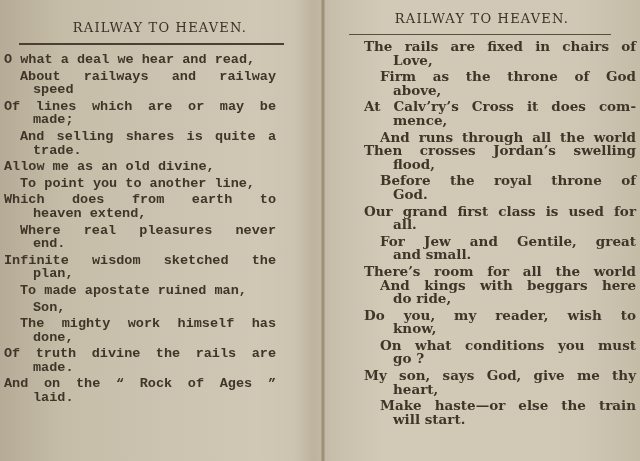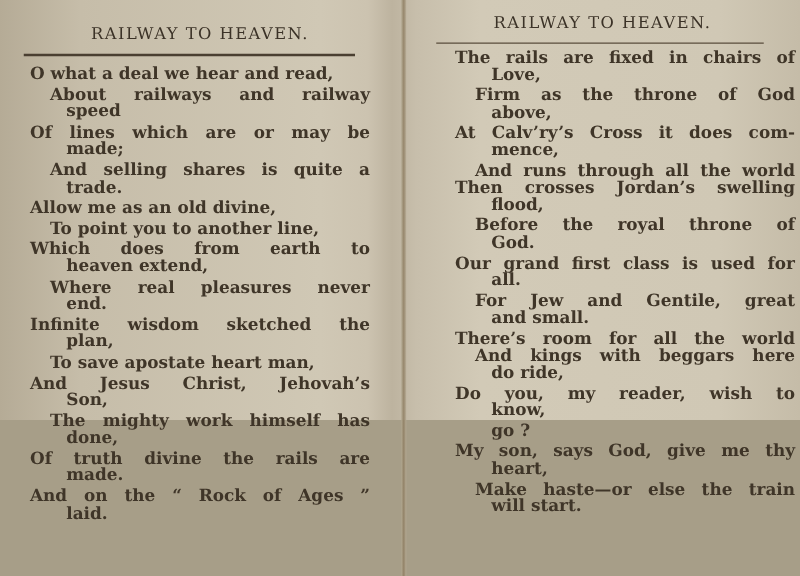--- a/index.html
+++ b/index.html
@@ -10,21 +10,21 @@
       width: 640px;
       height: 461px;
       overflow: hidden;
       background: #a79e88;
       font-family: "DejaVu Serif", "Liberation Serif", serif;
       position: relative;
     }
     .spread {
       position: absolute;
       left: 0; top: 0;
-      width: 640px; height: 336px;
+      width: 640px; height: 461px;
       background: linear-gradient(90deg, #b5ab96 0%, #c6bda9 10%, #d0c8b5 40%, #ccc3b0 46%, #bdb39f 49%, #c7beab 52%, #d2cab7 60%, #d0c8b5 90%, #c5bca8 100%);
     }
     .page {
       position: absolute;
       top: 0;
       height: 461px;
       color: #3e3428;
     }
     .page-left {
       left: 0;
@@ -65,21 +65,21 @@
       position: absolute;
       margin: 0;
       padding: 0;
       list-style: none;
       font-family: "DejaVu Serif", "Liberation Serif", serif;
       font-weight: bold;
       font-size: 13.5px;
       line-height: 13.6px;
       color: #3f3528;
     }
-    .page-left .verse { left: 24px; top: 53px; width: 272px; }
+    .page-left .verse { left: 4px; top: 53px; width: 272px; font-family: Liberation Mono, monospace; }
     .page-right .verse { left: 37px; top: 40px; width: 272px; }
     .line {
       display: block;
       text-align: justify;
       text-align-last: justify;
       margin: 0;
     }
     .line.indent {
       padding-left: 16px;
     }
@@ -119,23 +119,22 @@
 
       <span class="line">Which does from earth to</span>
       <span class="cont">heaven extend,</span>
 
       <span class="line indent">Where real pleasures never</span>
       <span class="cont">end.</span>
 
       <span class="line">Infinite wisdom sketched the</span>
       <span class="cont">plan,</span>
 
-      <span class="line indent left-align nocont">To save apostate heart man,</span>
+      <span class="line indent left-align nocont">To made apostate ruined man,</span>
 
-      <span class="line">And Jesus Christ, Jehovah’s</span>
       <span class="cont">Son,</span>
 
       <span class="line indent">The mighty work himself has</span>
       <span class="cont">done,</span>
 
       <span class="line">Of truth divine the rails are</span>
       <span class="cont">made.</span>
 
       <span class="line">And on the “ Rock of Ages ”</span>
       <span class="cont">laid.</span>
@@ -172,20 +171,21 @@
       <span class="cont">and small.</span>
 
       <span class="line">There’s room for all the world</span>
 
       <span class="line indent">And kings with beggars here</span>
       <span class="cont">do ride,</span>
 
       <span class="line">Do you, my reader, wish to</span>
       <span class="cont">know,</span>
 
+      <span class="line indent">On what conditions you must</span>
       <span class="cont">go ?</span>
 
       <span class="line">My son, says God, give me thy</span>
       <span class="cont">heart,</span>
 
       <span class="line indent">Make haste—or else the train</span>
       <span class="cont">will start.</span>
     </div>
   </div>
 

